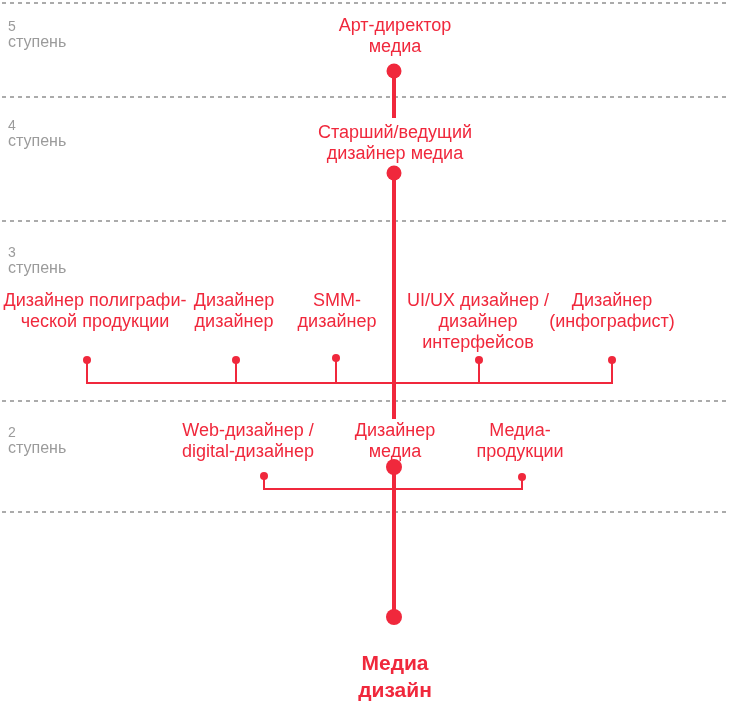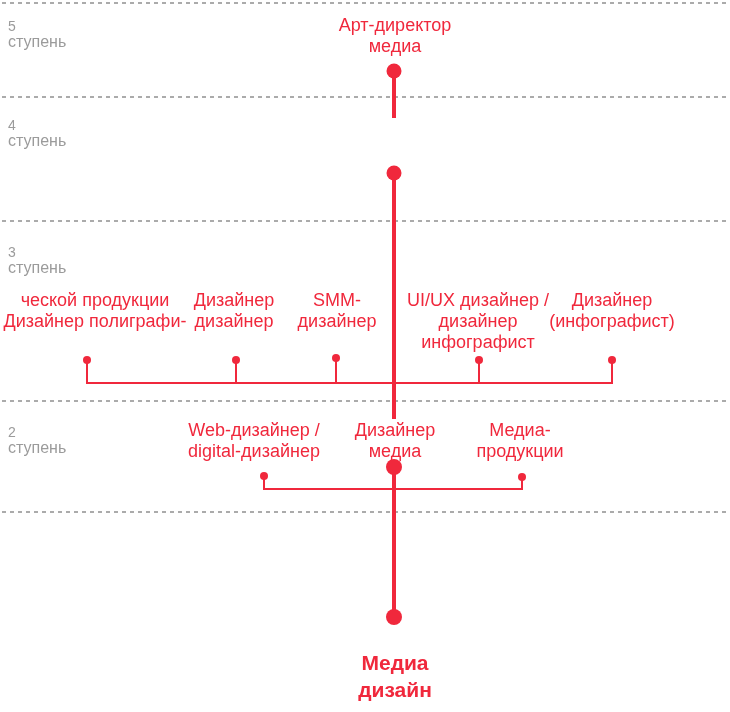--- a/index.html
+++ b/index.html
@@ -88,44 +88,48 @@
   <div class="dot dot-sm" style="left:479px;top:360px"></div>
   <div class="dot dot-sm" style="left:612px;top:360px"></div>
   <div class="dot dot-sm" style="left:264px;top:476px"></div>
   <div class="dot dot-sm" style="left:522px;top:477px"></div>
 
   <div class="role" style="left:395px;top:15px">
     <div>Арт-директор</div>
     <div>медиа</div>
   </div>
 
+  <div class="role" style="left:395px;top:122px">
+    <div>Старший/ведущий</div>
+    <div>дизайнер медиа</div>
+  </div>
 
   <div class="role" style="left:95px;top:290px">
+    <div>Дизайнер полиграфи-</div>
     <div>ческой продукции</div>
-    <div>Дизайнер полиграфи-</div>
   </div>
   <div class="role" style="left:234px;top:290px">
     <div>Дизайнер</div>
     <div>дизайнер</div>
   </div>
   <div class="role" style="left:337px;top:290px">
     <div>SMM-</div>
     <div>дизайнер</div>
   </div>
   <div class="role" style="left:478px;top:290px">
     <div>UI/UX дизайнер /</div>
     <div>дизайнер</div>
-    <div>инфографист</div>
+    <div>интерфейсов</div>
   </div>
   <div class="role" style="left:612px;top:290px">
     <div>Дизайнер</div>
     <div>(инфографист)</div>
   </div>
 
-  <div class="role" style="left:254px;top:420px">
+  <div class="role" style="left:248px;top:420px">
     <div>Web-дизайнер /</div>
     <div>digital-дизайнер</div>
   </div>
   <div class="role" style="left:395px;top:420px">
     <div>Дизайнер</div>
     <div>медиа</div>
   </div>
   <div class="role" style="left:520px;top:420px">
     <div>Медиа-</div>
     <div>продукции</div>

